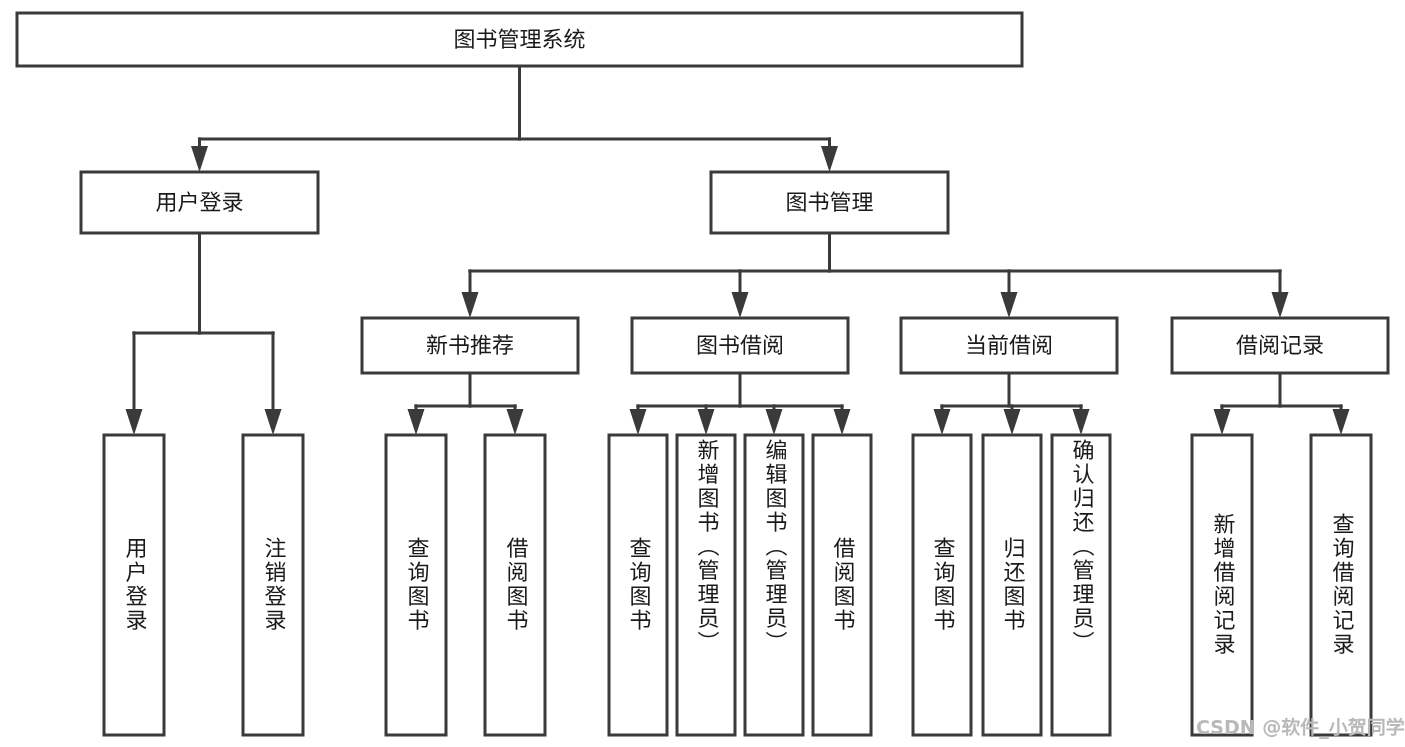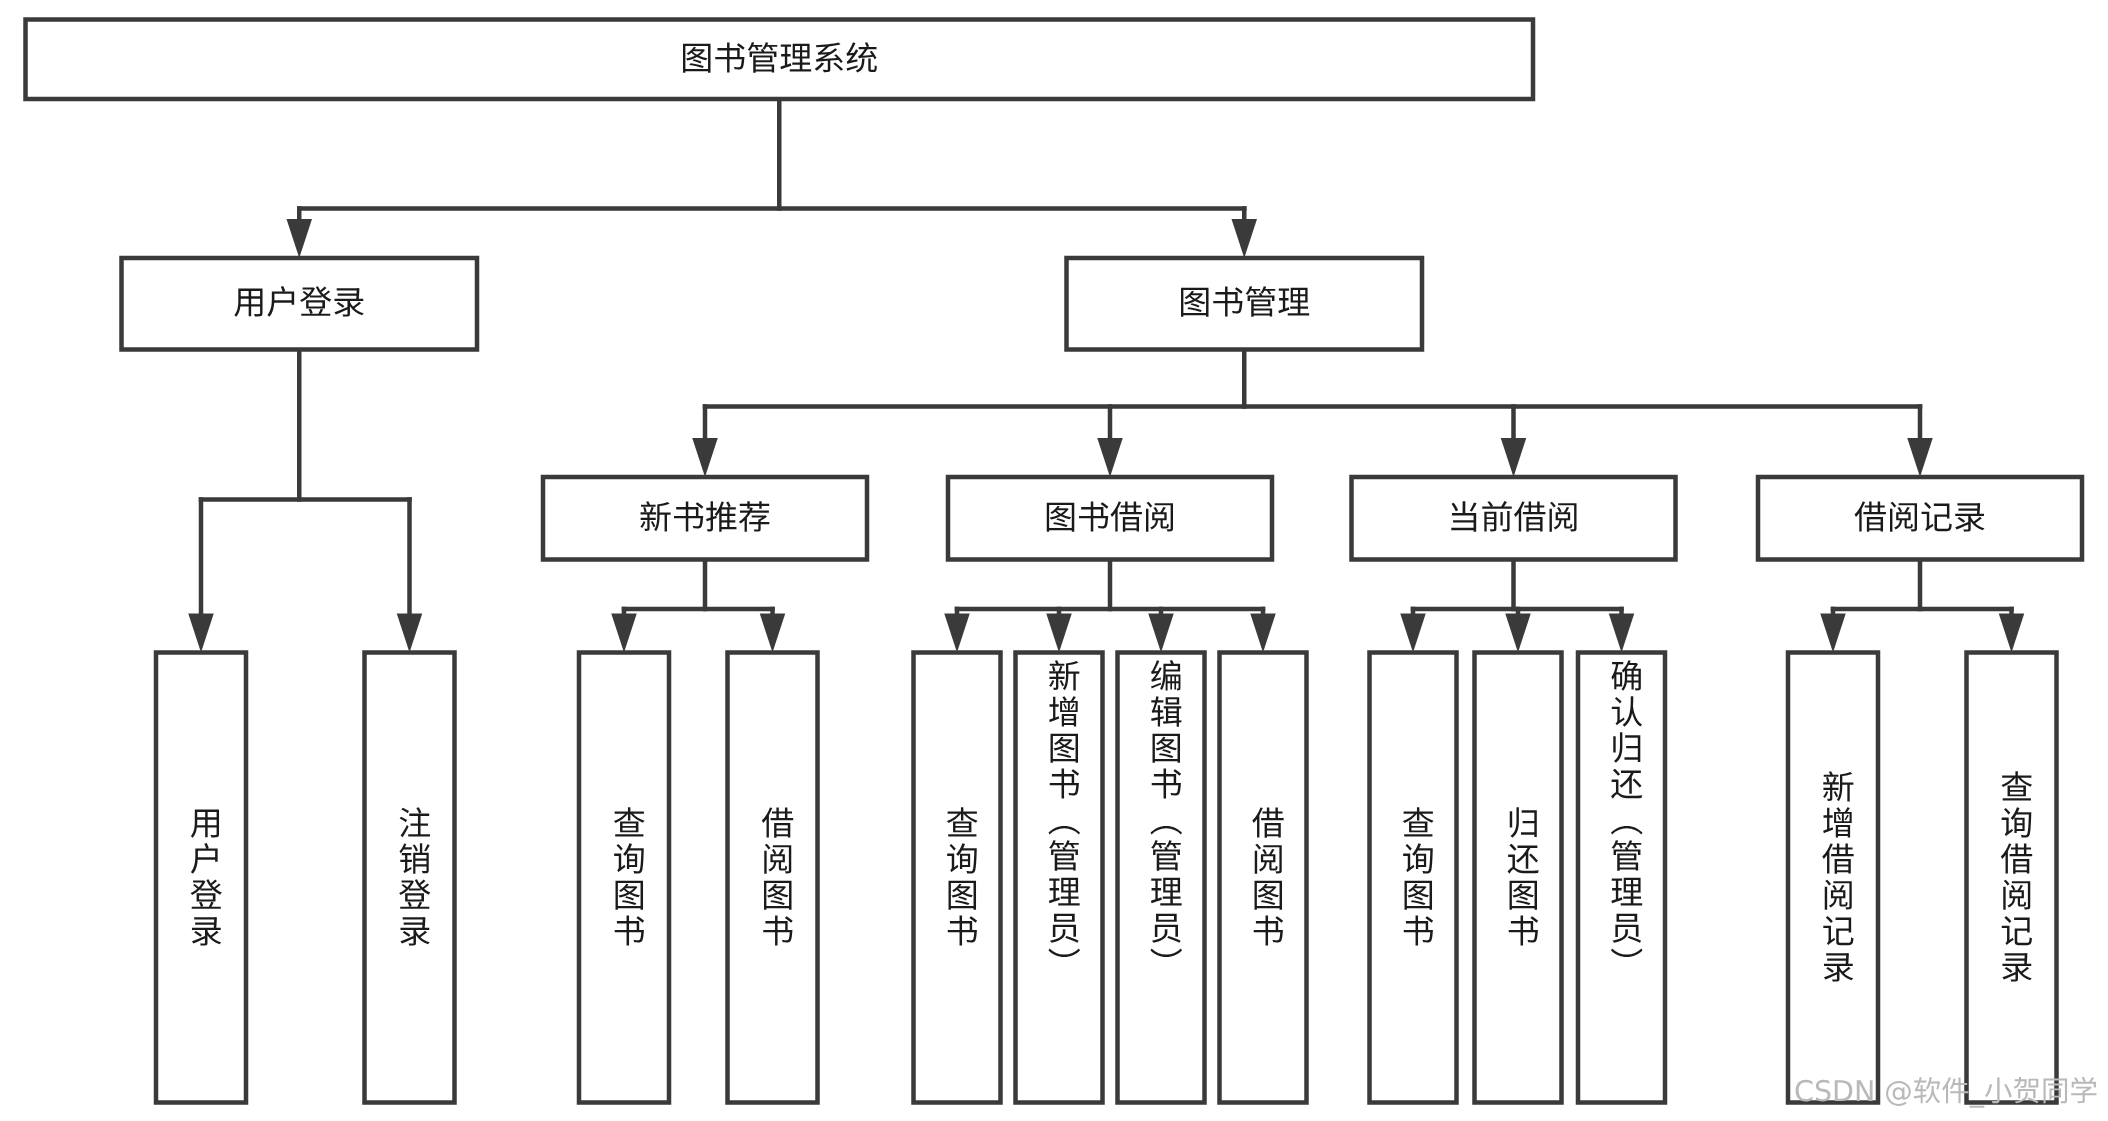--- a/index.html
+++ b/index.html
@@ -214,14 +214,14 @@
       <div class="node-label-v" style="left: 609px; top: 435px; width: 58px; height: 300px;">查询图书</div>
       <div class="node-label-v align-top" style="left: 677px; top: 435px; width: 58px; height: 300px;">新增图书（管理员）</div>
       <div class="node-label-v align-top" style="left: 745px; top: 435px; width: 58px; height: 300px;">编辑图书（管理员）</div>
       <div class="node-label-v" style="left: 813px; top: 435px; width: 58px; height: 300px;">借阅图书</div>
       <div class="node-label-v" style="left: 913px; top: 435px; width: 58px; height: 300px;">查询图书</div>
       <div class="node-label-v" style="left: 983px; top: 435px; width: 58px; height: 300px;">归还图书</div>
       <div class="node-label-v align-top" style="left: 1052px; top: 435px; width: 58px; height: 300px;">确认归还（管理员）</div>
       <div class="node-label-v" style="left: 1192px; top: 435px; width: 60px; height: 300px;">新增借阅记录</div>
       <div class="node-label-v" style="left: 1311px; top: 435px; width: 60px; height: 300px;">查询借阅记录</div>
     </div>
-  <div class="watermark" id="watermark" style="left:1196px; top:712px;">CSDN @软件_小贺同学</div>
+  <div class="watermark" id="watermark" style="left:1196px; top:712px;font-weight:bold;">CSDN @软件_小贺同学</div>
 </div>
 
 </body></html>

